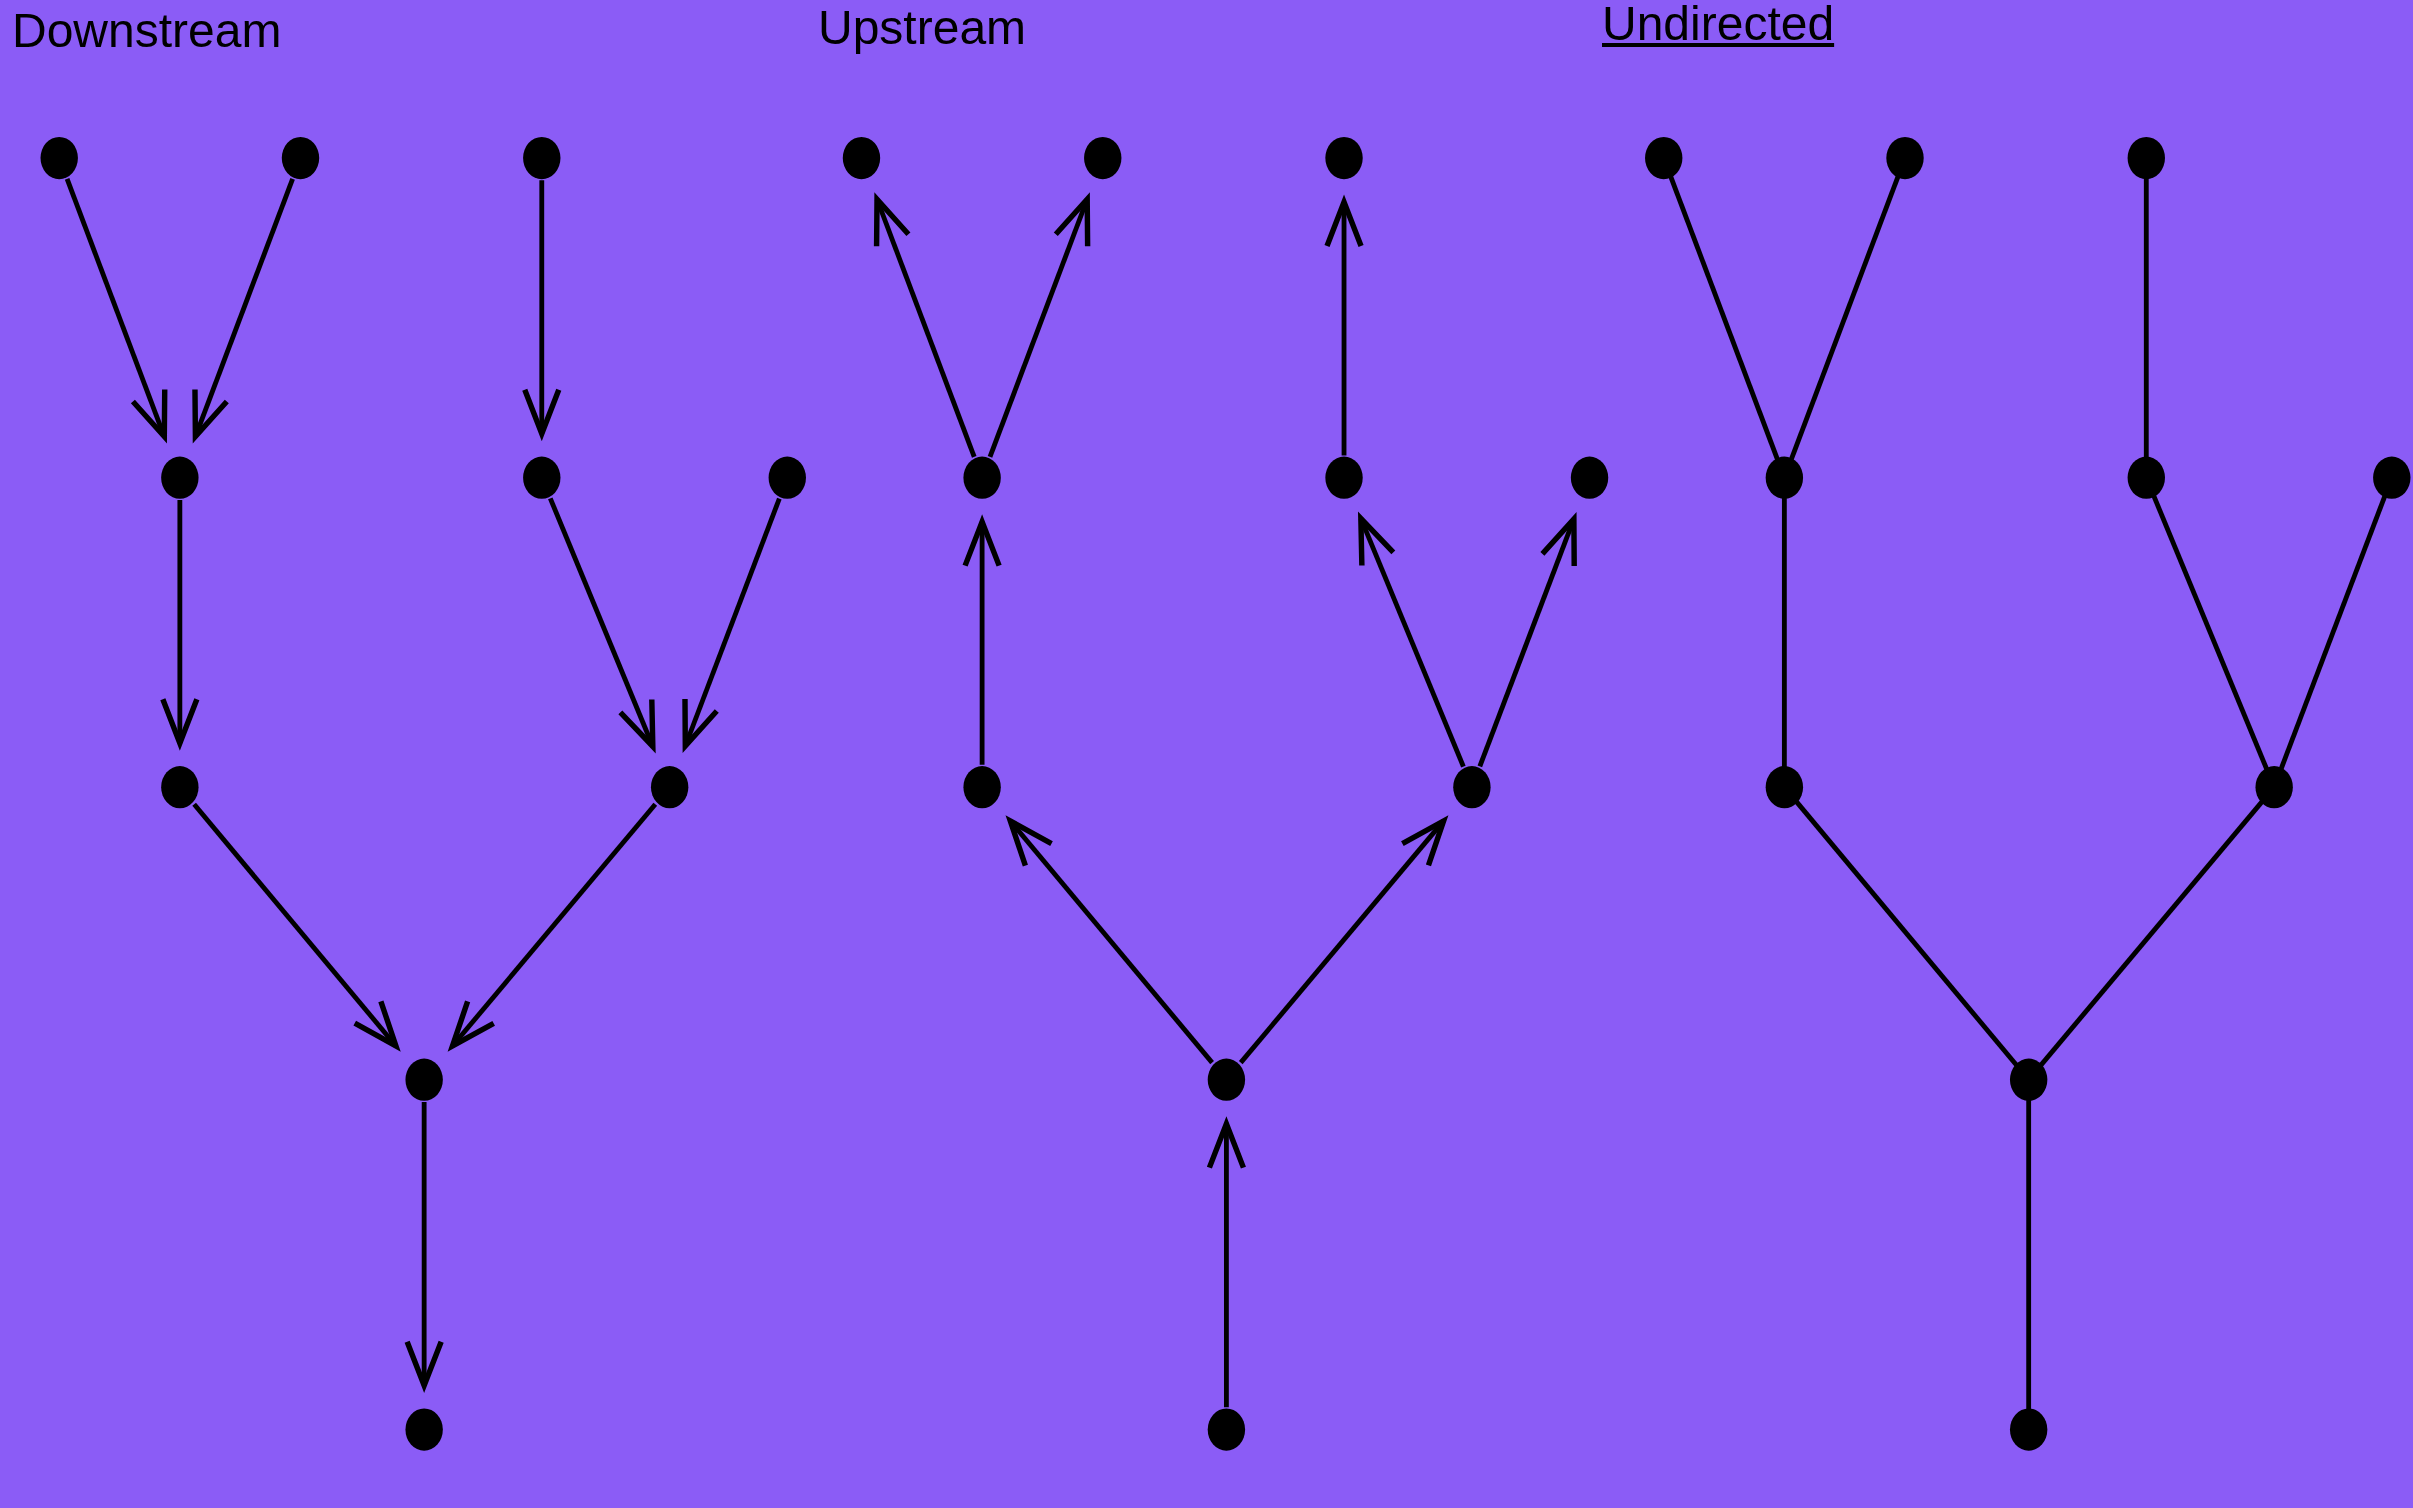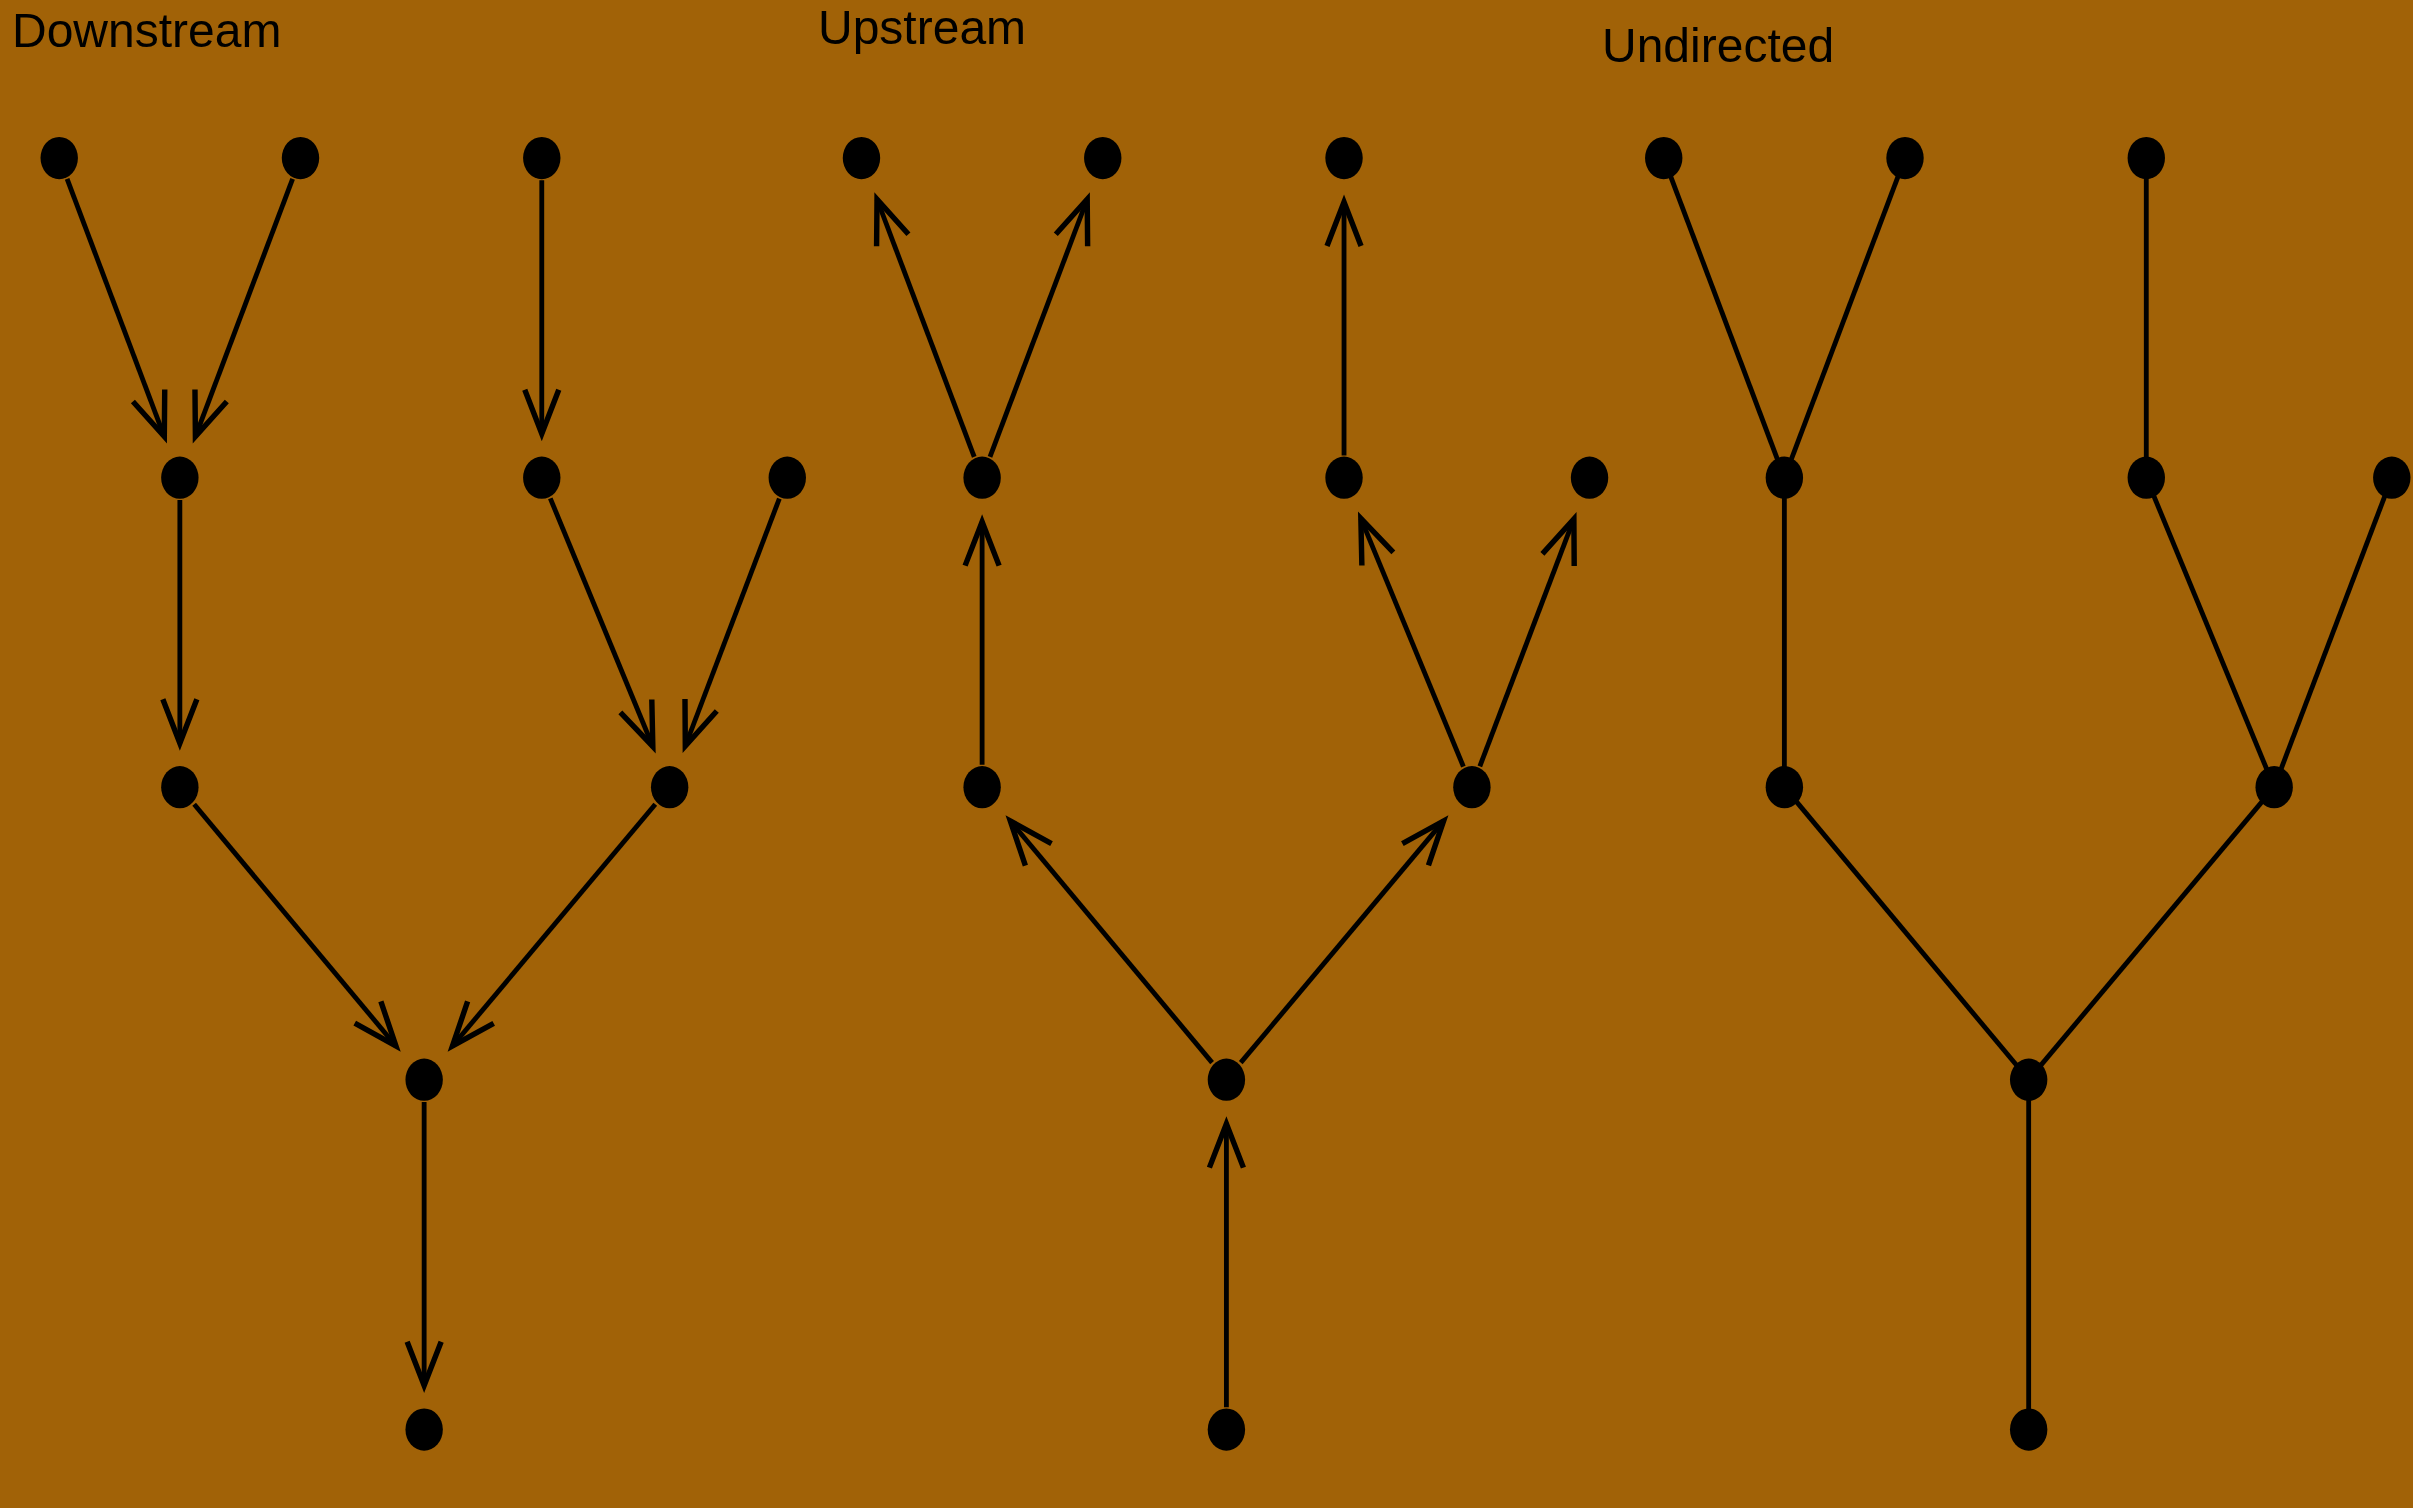--- a/index.html
+++ b/index.html
@@ -4,21 +4,21 @@
 <style>
   html, body {
     margin: 0;
     padding: 0;
     background: #ffffff;
   }
   #canvas-root {
     position: relative;
     width: 2413px;
     height: 1508px;
-    background: #a16207;
+    background: #8b5cf6;
     font-family: "Liberation Sans", sans-serif;
     overflow: hidden;
   }
   svg.graph-layer {
     position: absolute;
     left: 0;
     top: 0;
     width: 2413px;
     height: 1508px;
     display: block;
@@ -52,21 +52,21 @@
 </style>
 </head>
 <body>
 
 <div id="canvas-root">
 
   <div class="panel-label" id="label-downstream" style="left: 12px; top: 7.2px;">Downstream</div>
 
   <div class="panel-label" id="label-upstream" style="left: 818px; top: 4px;">Upstream</div>
 
-  <div class="panel-label" id="label-undirected" style="left: 1602px; top: 22px;">Undirected</div>
+  <div class="panel-label" id="label-undirected" style="left: 1602px; top: 0; text-decoration: underline;">Undirected</div>
 
   <svg class="graph-layer" id="graph-layer" viewBox="0 0 4000 2500" xmlns="http://www.w3.org/2000/svg">
   <g>
         <line x1="111.06311834006696" y1="296.61726360117746" x2="272.2268205723003" y2="723.7010745165958" class="edge-line"></line>
         <path d="M 272.94154149375174 645.7043491109453 L 272.2268205723003 723.7010745165958 L 220.1623704134485 665.6210174431352" class="arrow-head"></path>
         <line x1="484.936881659933" y1="296.61726360117746" x2="323.7731794276997" y2="723.7010745165958" class="edge-line"></line>
         <path d="M 375.8376295865515 665.6210174431352 L 323.7731794276997 723.7010745165958 L 323.05845850624826 645.7043491109453" class="arrow-head"></path>
         <line x1="898" y1="299" x2="898" y2="719" class="edge-line"></line>
         <path d="M 926.206003693267 646.2784670427293 L 898 719 L 869.793996306733 646.2784670427293" class="arrow-head"></path>
         <line x1="298" y1="829" x2="298" y2="1232" class="edge-line"></line>

